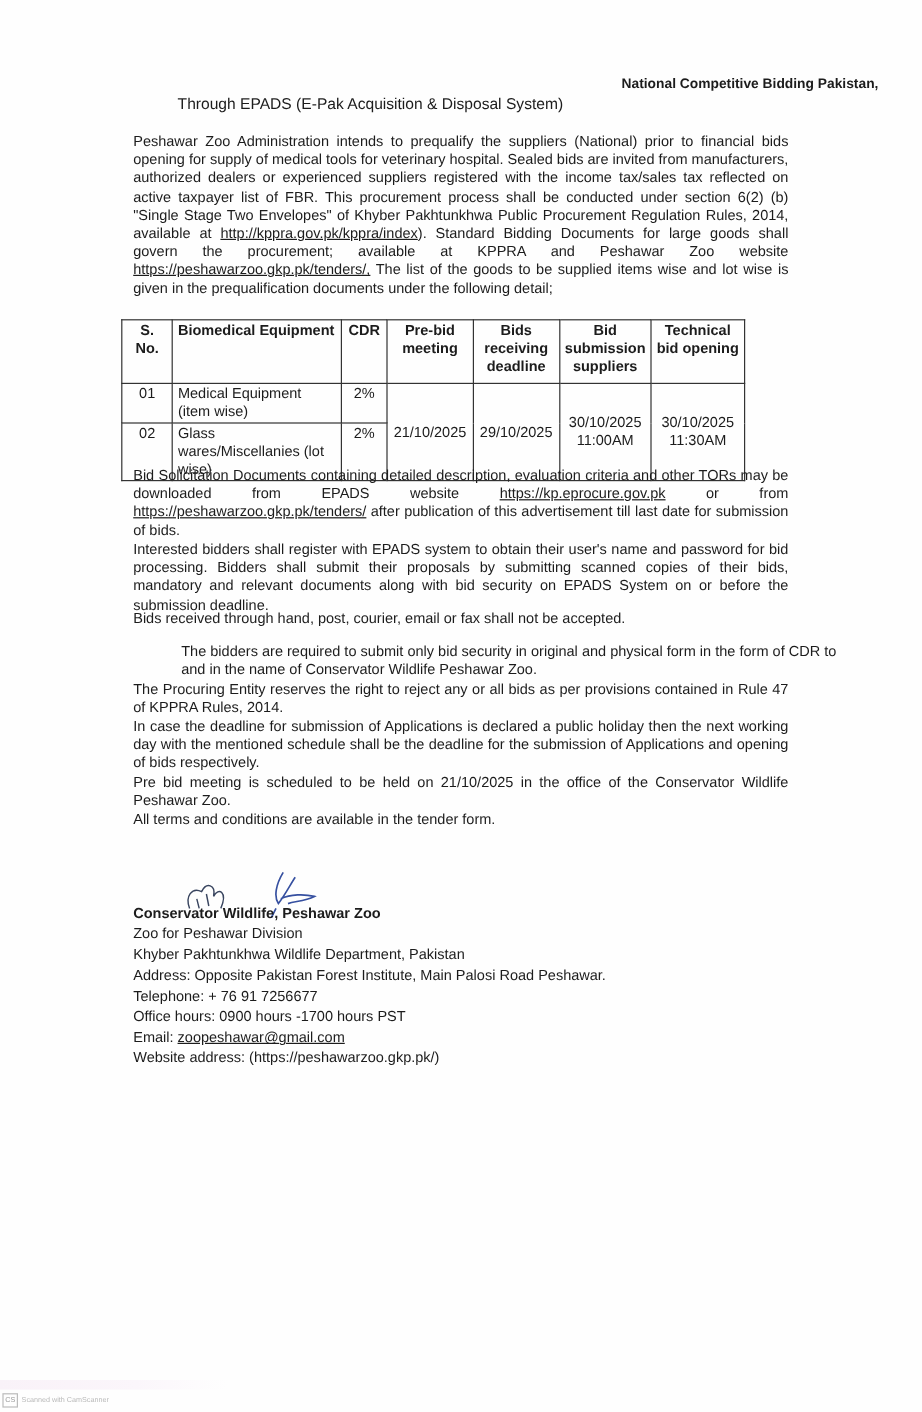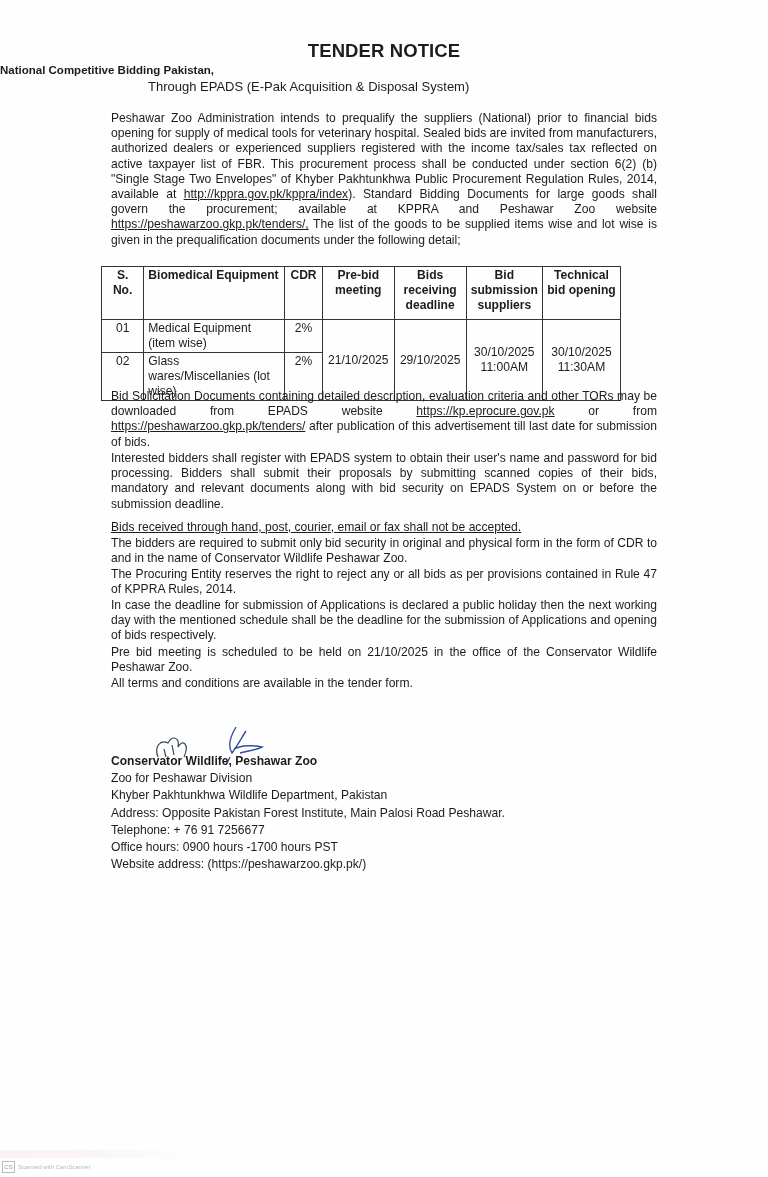--- a/index.html
+++ b/index.html
@@ -1,21 +1,21 @@
 <!DOCTYPE html>
 <html><head>
 <meta charset="utf-8">
 <style>
   html, body { margin: 0; padding: 0; background: #ffffff; }
   body { width: 768px; height: 1177px; position: relative; overflow: hidden;
          font-family: "Liberation Sans", sans-serif; color: #1c1c1c; }
   .page { position: absolute; left: 0; top: 0; width: 768px; height: 1177px; background: #fefefe; }
   .title { position: absolute; left: 0; width: 768px; top: 40px; text-align: center;
            font-size: 18.5px; font-weight: bold; letter-spacing: 0.1px; }
-  .subtitle1 { position: absolute; left: 0; width: 732px; top: 64px; text-align: left;
+  .subtitle1 { position: absolute; left: 0; width: 732px; top: 64px; text-align: right;
                font-size: 11.5px; font-weight: bold; }
   .subtitle2 { position: absolute; left: 148px; top: 79px; font-size: 13px; font-weight: normal; }
   .para { position: absolute; left: 111px; width: 546px; font-size: 12.1px; line-height: 15.2px;
           text-align: justify; }
   .para a, .u { color: #1c1c1c; text-decoration: underline; }
   table.tender { position: absolute; left: 101px; top: 266px; width: 520px; border-collapse: collapse;
                  font-size: 12.1px; line-height: 15px; }
   table.tender th, table.tender td { border: 1.4px solid #333; padding: 1px 4px; vertical-align: top; }
   table.tender th { font-weight: bold; text-align: center; height: 50px; }
   table.tender th.left { text-align: left; }
@@ -29,21 +29,20 @@
   .cs-icon { width: 11px; height: 10px; border: 1px solid #bbb; font-size: 6px; line-height: 10px;
              text-align: center; color: #999; }
   .faint { position: absolute; left: 0; top: 1150px; width: 190px; height: 8px;
            background: linear-gradient(90deg, #f9f2f8, #fbf6fb 60%, #fefefe); }
 </style>
 </head>
 <body>
 
 <div class="page">
 
-  <div class="title">TENDER NOTICE</div>
   <div class="subtitle1">National Competitive Bidding Pakistan,</div>
   <div class="subtitle2">Through EPADS (E-Pak Acquisition &amp; Disposal System)</div>
 
   <div class="para" style="top:111px;">
     <span>Peshawar Zoo Administration intends to prequalify the suppliers (National) prior to financial bids opening for supply of medical tools for veterinary hospital. Sealed bids are invited from manufacturers, authorized dealers or experienced suppliers registered with the income tax/sales tax reflected on active taxpayer list of FBR. This procurement process shall be conducted under section 6(2) (b) "Single Stage Two Envelopes" of Khyber Pakhtunkhwa Public Procurement Regulation Rules, 2014, available at </span><a>http://kppra.gov.pk/kppra/index</a><span>). Standard Bidding Documents for large goods shall govern the procurement; available at KPPRA and Peshawar Zoo website </span><a>https://peshawarzoo.gkp.pk/tenders/,</a><span> The list of the goods to be supplied items wise and lot wise is given in the prequalification documents under the following detail;</span>
   </div>
 
   <table class="tender">
     <colgroup>
       <col style="width:52px">
@@ -86,39 +85,40 @@
         <td>Glass wares/Miscellanies (lot wise)</td>
         <td class="c">2%</td>
       </tr>
     </tbody>
   </table>
 
   <div class="para" style="top:389px;">
     <span>Bid Solicitation Documents containing detailed description, evaluation criteria and other TORs may be downloaded from EPADS website </span><a>https://kp.eprocure.gov.pk</a><span> or from </span><a>https://peshawarzoo.gkp.pk/tenders/</a><span> after publication of this advertisement till last date for submission of bids.</span>
   </div>
   <div class="para" style="top:451px;">Interested bidders shall register with EPADS system to obtain their user's name and password for bid processing. Bidders shall submit their proposals by submitting scanned copies of their bids, mandatory and relevant documents along with bid security on EPADS System on or before the submission deadline.</div>
-  <div class="para" style="top:520px;text-decoration:underline;">Bids received through hand, post, courier, email or fax shall not be accepted.</div>
-  <div class="para" style="top:536px;">The bidders are required to submit only bid security in original and physical form in the form of CDR to and in the name of Conservator Wildlife Peshawar Zoo.</div>
+  <div class="para" style="top:508px;">Bids received through hand, post, courier, email or fax shall not be accepted.</div>
+  <div class="para" style="top:536px;margin-left:40px;">The bidders are required to submit only bid security in original and physical form in the form of CDR to and in the name of Conservator Wildlife Peshawar Zoo.</div>
   <div class="para" style="top:567px;">The Procuring Entity reserves the right to reject any or all bids as per provisions contained in Rule 47 of KPPRA Rules, 2014.</div>
   <div class="para" style="top:598px;">In case the deadline for submission of Applications is declared a public holiday then the next working day with the mentioned schedule shall be the deadline for the submission of Applications and opening of bids respectively.</div>
   <div class="para" style="top:645px;">Pre bid meeting is scheduled to be held on 21/10/2025 in the office of the Conservator Wildlife Peshawar Zoo.</div>
   <div class="para" style="top:676px;">All terms and conditions are available in the tender form.</div>
 
   <svg class="signature" viewBox="0 0 130 42">
     <path d="M8 34 C4 24, 10 16, 18 20 C22 12, 30 14, 28 24 C32 16, 40 20, 34 34 M14 26 L16 34 M22 22 L24 32" fill="none" stroke="#39455f" stroke-width="1.2"></path>
     <path d="M86 4 C80 14, 78 24, 82 30 C88 22, 92 14, 96 8 M84 26 C92 22, 104 22, 112 24 C104 28, 96 28, 90 30 M80 34 L76 42" fill="none" stroke="#3650a0" stroke-width="1.4"></path>
   </svg>
 
   <div class="contact" style="top:753px;">
     <div class="bold">Conservator Wildlife, Peshawar Zoo</div>
     <div>Zoo for Peshawar Division</div>
     <div>Khyber Pakhtunkhwa Wildlife Department, Pakistan</div>
     <div>Address: Opposite Pakistan Forest Institute, Main Palosi Road Peshawar.</div>
     <div>Telephone: + 76 91 7256677</div>
     <div>Office hours: 0900 hours -1700 hours PST</div>
+    <div><span>Email: </span><a class="u">zoopeshawar@gmail.com</a></div>
     <div>Website address: (https://peshawarzoo.gkp.pk/)</div>
   </div>
 
   <div class="faint"></div>
   <div class="scanner">
     <span class="cs-icon">CS</span>
     <span>Scanned with CamScanner</span>
   </div>
 </div>
 

